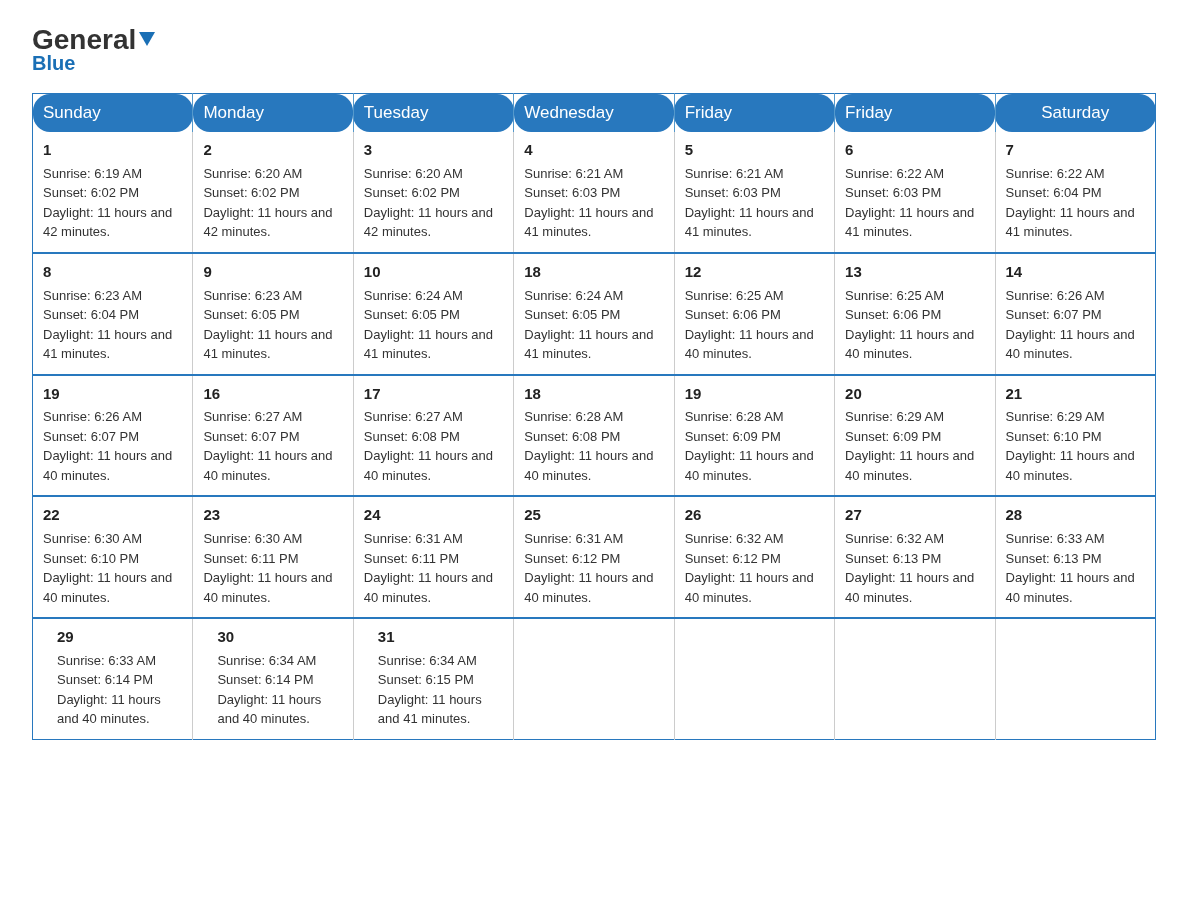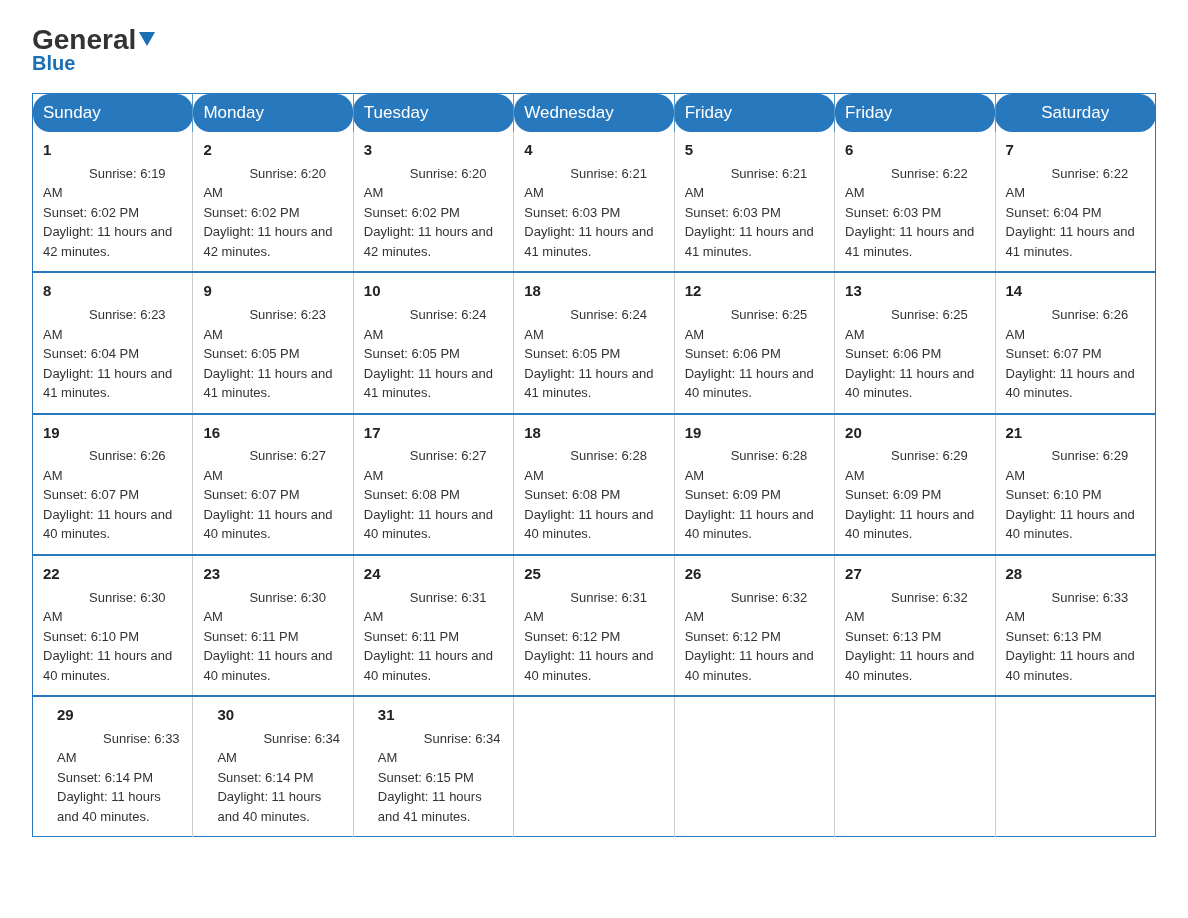--- a/index.html
+++ b/index.html
@@ -67,21 +67,20 @@
     .day-number {
       font-size: 15px;
       font-weight: bold;
       display: block;
       margin-bottom: 3px;
     }
     .day-info {
       font-size: 13px;
       color: #333;
       line-height: 1.5;
-      margin-left: 46px;
     }
     .empty-cell {
       background: #fff;
     }
 
     
     .logo-icon {
       display: inline-flex;
       align-items: center;
     }

